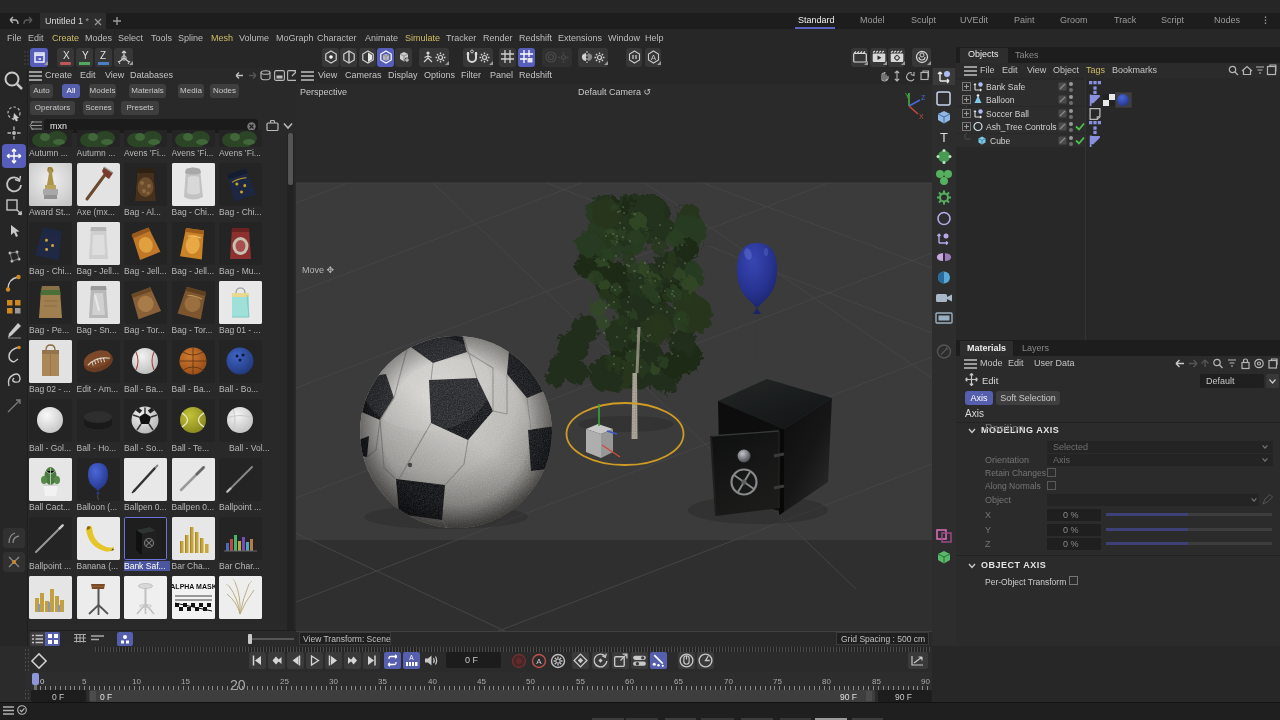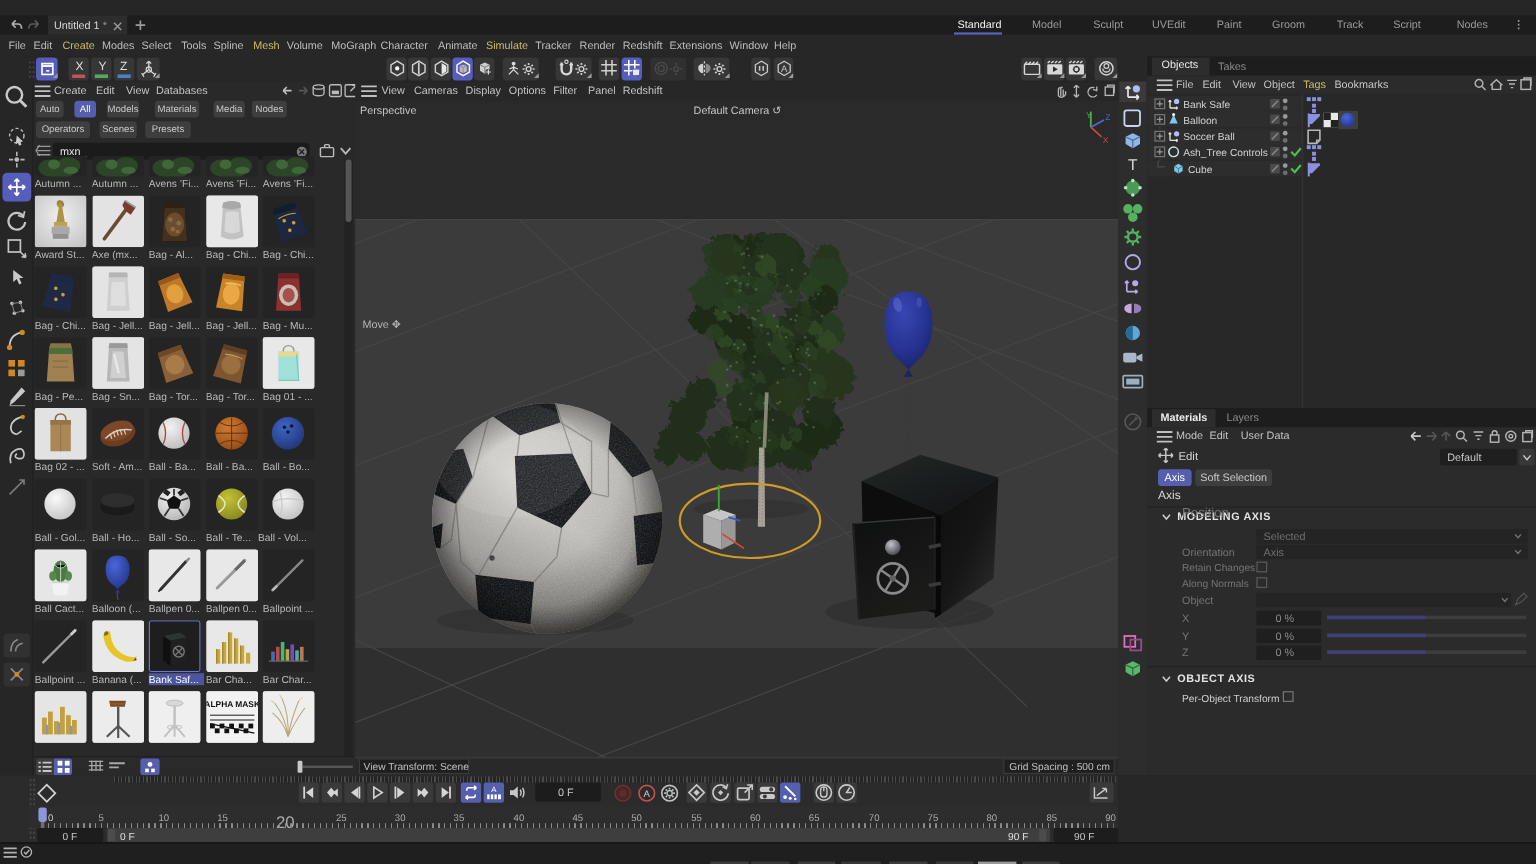--- a/index.html
+++ b/index.html
@@ -890,29 +890,29 @@
       <div class="tlabel" style="left:48.5px;top:136px">Bag - Jell...</div>
       <div class="tlabel" style="left:96px;top:136px">Bag - Jell...</div>
       <div class="tlabel" style="left:143.5px;top:136px">Bag - Jell...</div>
       <div class="tlabel" style="left:191px;top:136px">Bag - Mu...</div>
       <div class="tlabel" style="left:1px;top:195px">Bag - Pe...</div>
       <div class="tlabel" style="left:48.5px;top:195px">Bag - Sn...</div>
       <div class="tlabel" style="left:96px;top:195px">Bag - Tor...</div>
       <div class="tlabel" style="left:143.5px;top:195px">Bag - Tor...</div>
       <div class="tlabel" style="left:191px;top:195px">Bag 01 - ...</div>
       <div class="tlabel" style="left:1px;top:254px">Bag 02 - ...</div>
-      <div class="tlabel" style="left:48.5px;top:254px">Soft - Am...</div>
+      <div class="tlabel" style="left:48.5px;top:254px">Edit - Am...</div>
       <div class="tlabel" style="left:96px;top:254px">Ball - Ba...</div>
       <div class="tlabel" style="left:143.5px;top:254px">Ball - Ba...</div>
       <div class="tlabel" style="left:191px;top:254px">Ball - Bo...</div>
       <div class="tlabel" style="left:1px;top:313px">Ball - Gol...</div>
       <div class="tlabel" style="left:48.5px;top:313px">Ball - Ho...</div>
       <div class="tlabel" style="left:96px;top:313px">Ball - So...</div>
       <div class="tlabel" style="left:143.5px;top:313px">Ball - Te...</div>
-      <div class="tlabel" style="left:187px;top:313px">Ball - Vol...</div>
+      <div class="tlabel" style="left:201px;top:313px">Ball - Vol...</div>
       <div class="tlabel" style="left:1px;top:372px">Ball Cact...</div>
       <div class="tlabel" style="left:48.5px;top:372px">Balloon (...</div>
       <div class="tlabel" style="left:96px;top:372px">Ballpen 0...</div>
       <div class="tlabel" style="left:143.5px;top:372px">Ballpen 0...</div>
       <div class="tlabel" style="left:191px;top:372px">Ballpoint ...</div>
       <div class="tlabel" style="left:1px;top:431px">Ballpoint ...</div>
       <div class="tlabel" style="left:48.5px;top:431px">Banana (...</div>
       <div class="tlabel" style="left:96px;top:431px;background:#4c55a0;color:#fff">Bank Saf...</div>
       <div class="tlabel" style="left:143.5px;top:431px">Bar Cha...</div>
       <div class="tlabel" style="left:191px;top:431px">Bar Char...</div>

